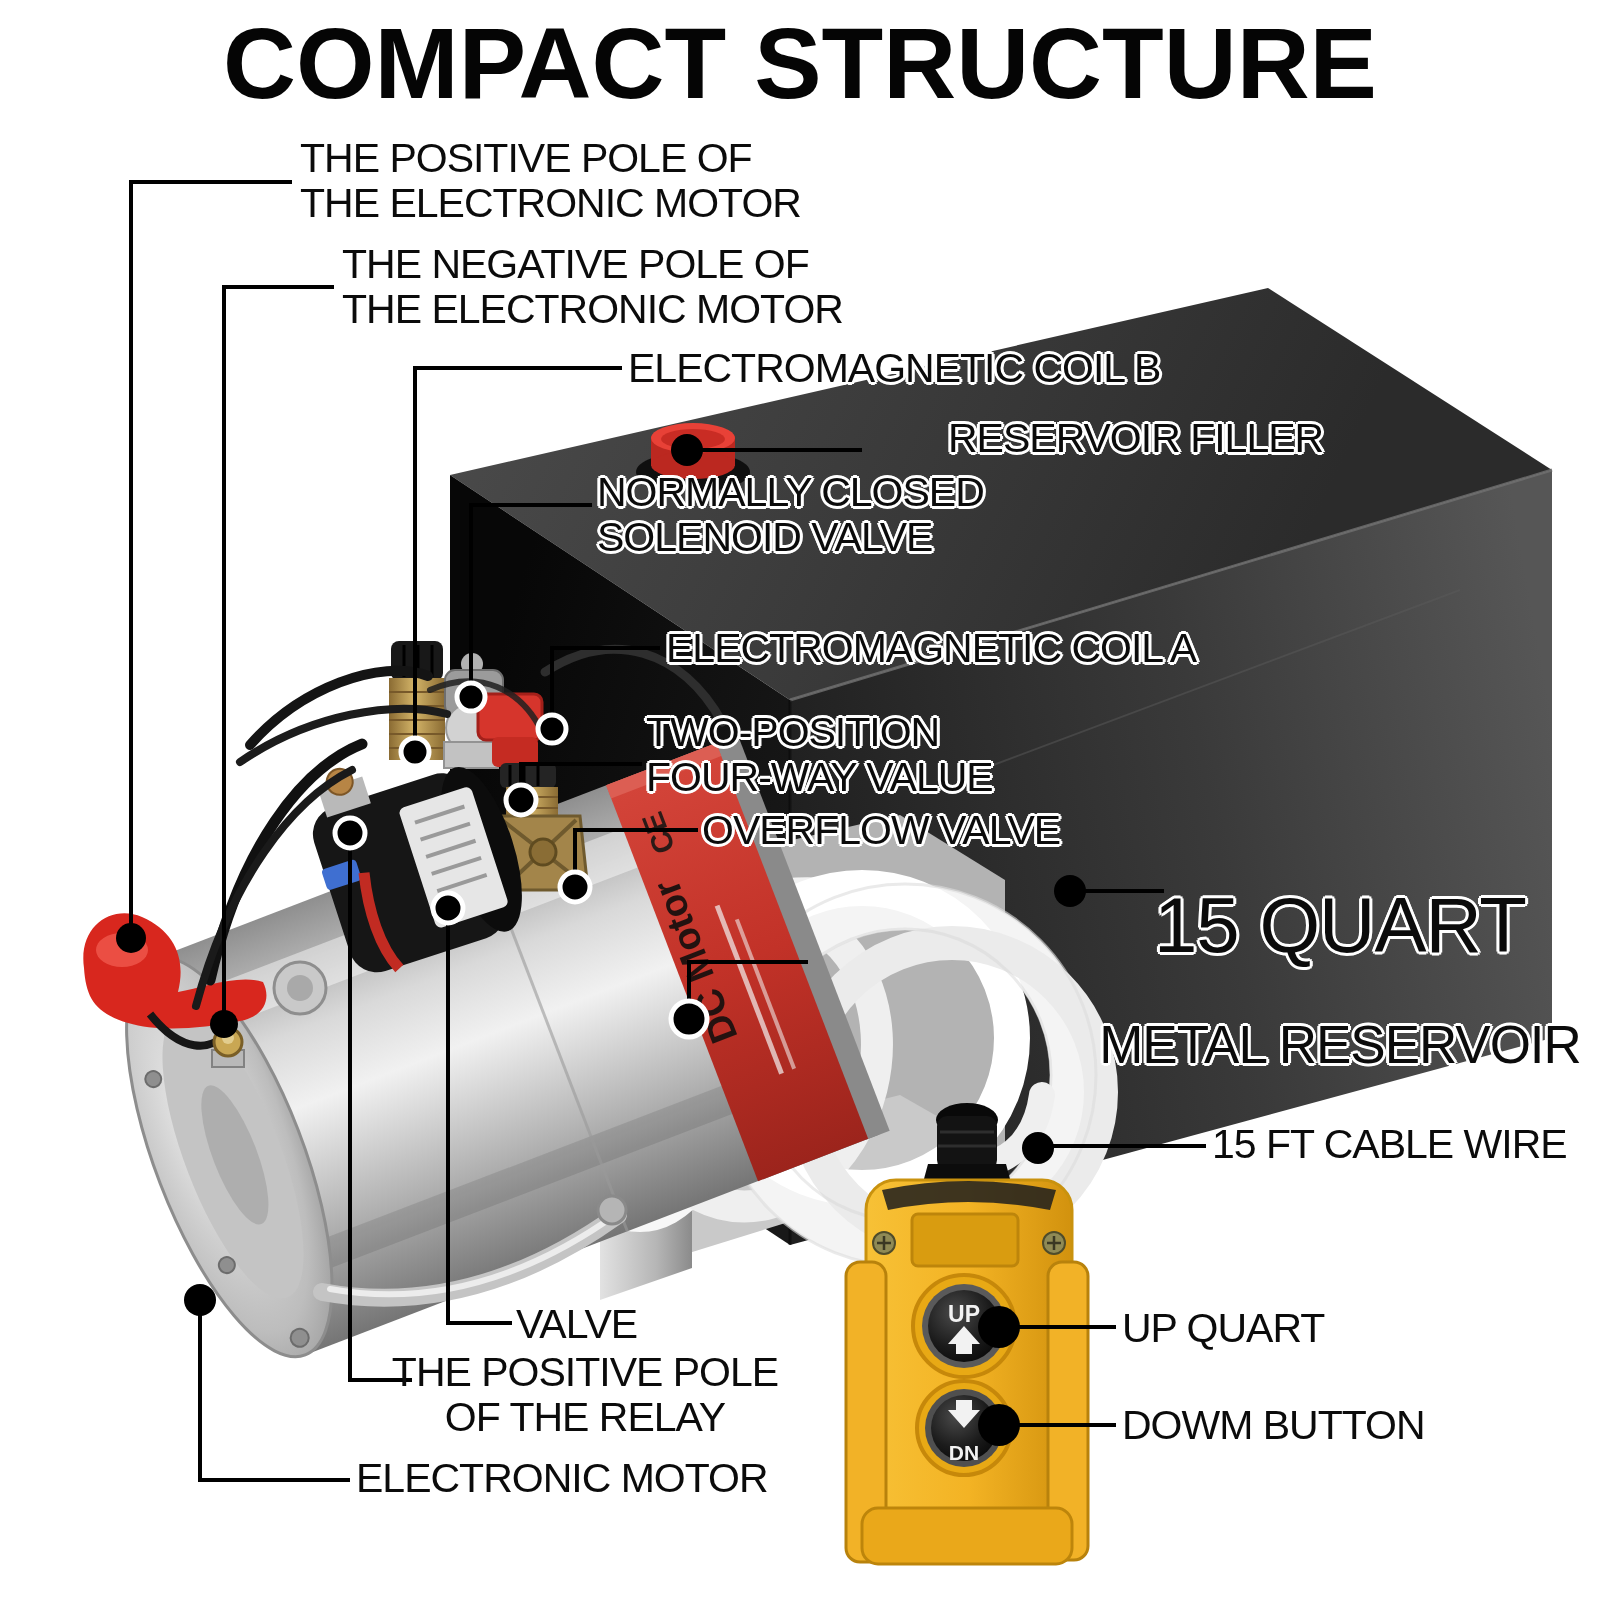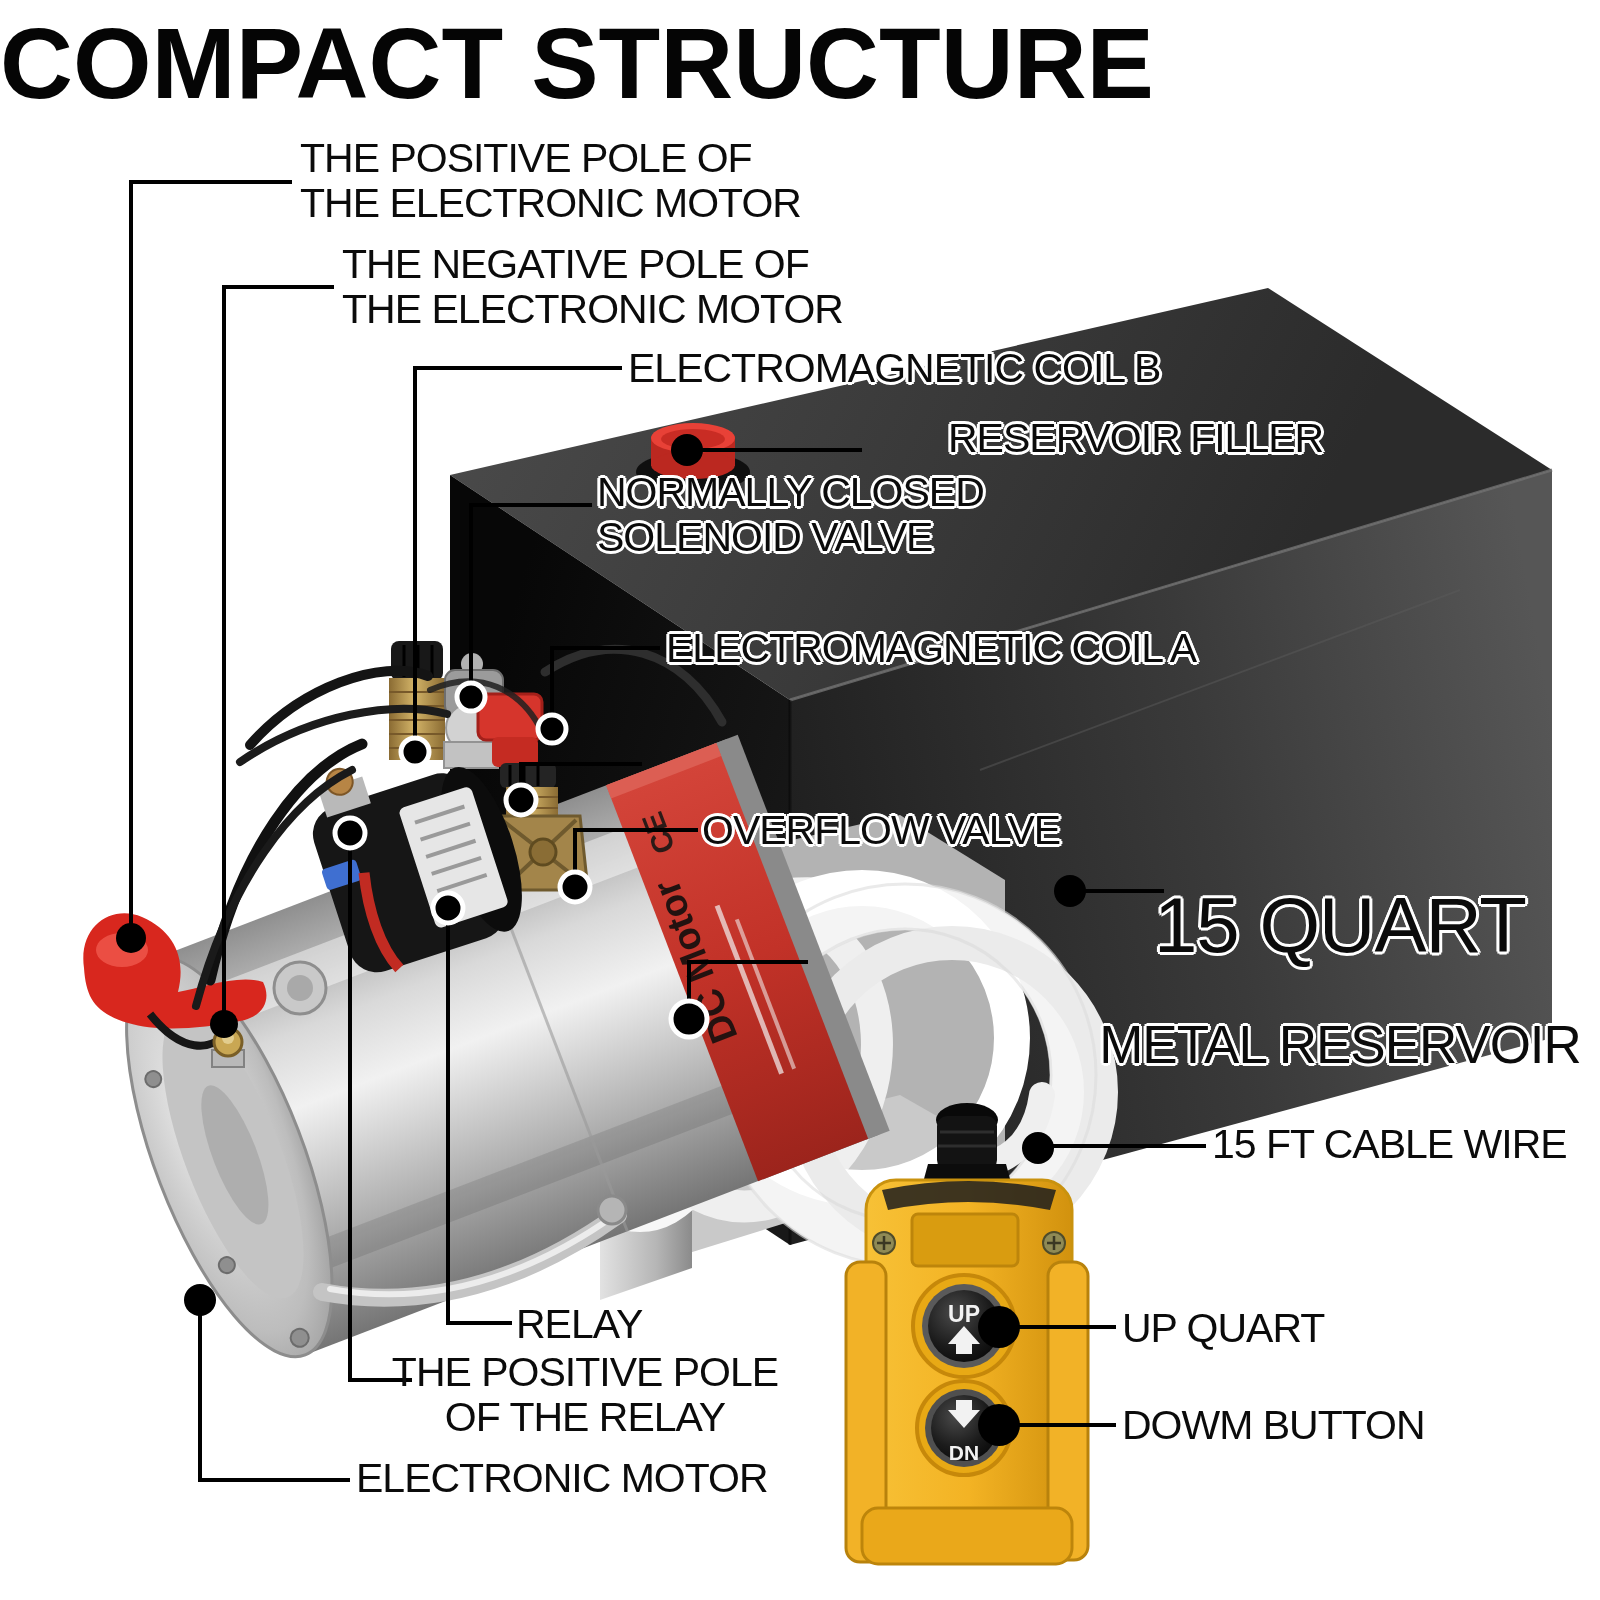--- a/index.html
+++ b/index.html
@@ -1,19 +1,19 @@
 <!DOCTYPE html>
 <html><head>
 <meta charset="utf-8">
 <style>
   html,body{margin:0;padding:0;background:#fff;}
   .stage{position:relative;width:1600px;height:1600px;background:#ffffff;overflow:hidden;
          font-family:"Liberation Sans",sans-serif;}
   .stage svg{position:absolute;left:0;top:0;}
-  .title{position:absolute;top:6px;left:0;width:100%;text-align:left;
+  .title{position:absolute;top:6px;left:0;width:100%;text-align:center;
          font-size:101px;font-weight:bold;letter-spacing:0;color:#050505;white-space:nowrap;}
   .lbl{position:absolute;font-size:41px;line-height:1.09;letter-spacing:-1px;
        color:#0b0b0b;white-space:pre-line;}
   .ctr{text-align:center;}
   .outl{text-shadow:-3px 0 0 #fff,3px 0 0 #fff,0 -3px 0 #fff,0 3px 0 #fff,
         -2px -2px 0 #fff,2px -2px 0 #fff,-2px 2px 0 #fff,2px 2px 0 #fff;}
   .q1{font-size:78px;letter-spacing:-1px;display:block;}
   .q2{font-size:53px;letter-spacing:-1px;display:block;margin-top:4px;}
 </style>
 </head>
@@ -299,27 +299,29 @@
 
   <div class="lbl" style="left:300px;top:136px;">THE POSITIVE POLE OF
 THE ELECTRONIC MOTOR</div>
   <div class="lbl" style="left:342px;top:242px;">THE NEGATIVE POLE OF
 THE ELECTRONIC MOTOR</div>
   <div class="lbl outl" style="left:628px;top:346px;">ELECTROMAGNETIC COIL B</div>
   <div class="lbl outl" style="left:948px;top:416px;">RESERVOIR FILLER</div>
   <div class="lbl outl" style="left:597px;top:470px;">NORMALLY CLOSED
 SOLENOID VALVE</div>
   <div class="lbl outl" style="left:666px;top:626px;">ELECTROMAGNETIC COIL A</div>
+  <div class="lbl outl" style="left:646px;top:710px;">TWO-POSITION
+FOUR-WAY VALUE</div>
   <div class="lbl outl" style="left:702px;top:808px;text-align:right;">OVERFLOW VALVE</div>
 
   <div class="lbl outl ctr" style="left:1060px;top:838px;width:560px;">
     <span class="q1">15 QUART</span>
     <span class="q2">METAL RESERVOIR</span>
   </div>
 
   <div class="lbl" style="left:1212px;top:1122px;">15 FT CABLE WIRE</div>
-  <div class="lbl" style="left:516px;top:1302px;">RELAY</div>
+  <div class="lbl" style="left:516px;top:1302px;">VALVE</div>
   <div class="lbl ctr" style="left:385px;top:1350px;width:400px;">THE POSITIVE POLE
 OF THE RELAY</div>
   <div class="lbl" style="left:356px;top:1456px;">ELECTRONIC MOTOR</div>
   <div class="lbl" style="left:1122px;top:1306px;">UP QUART</div>
   <div class="lbl" style="left:1122px;top:1403px;">DOWM BUTTON</div>
 </div>
 
 </body></html>

